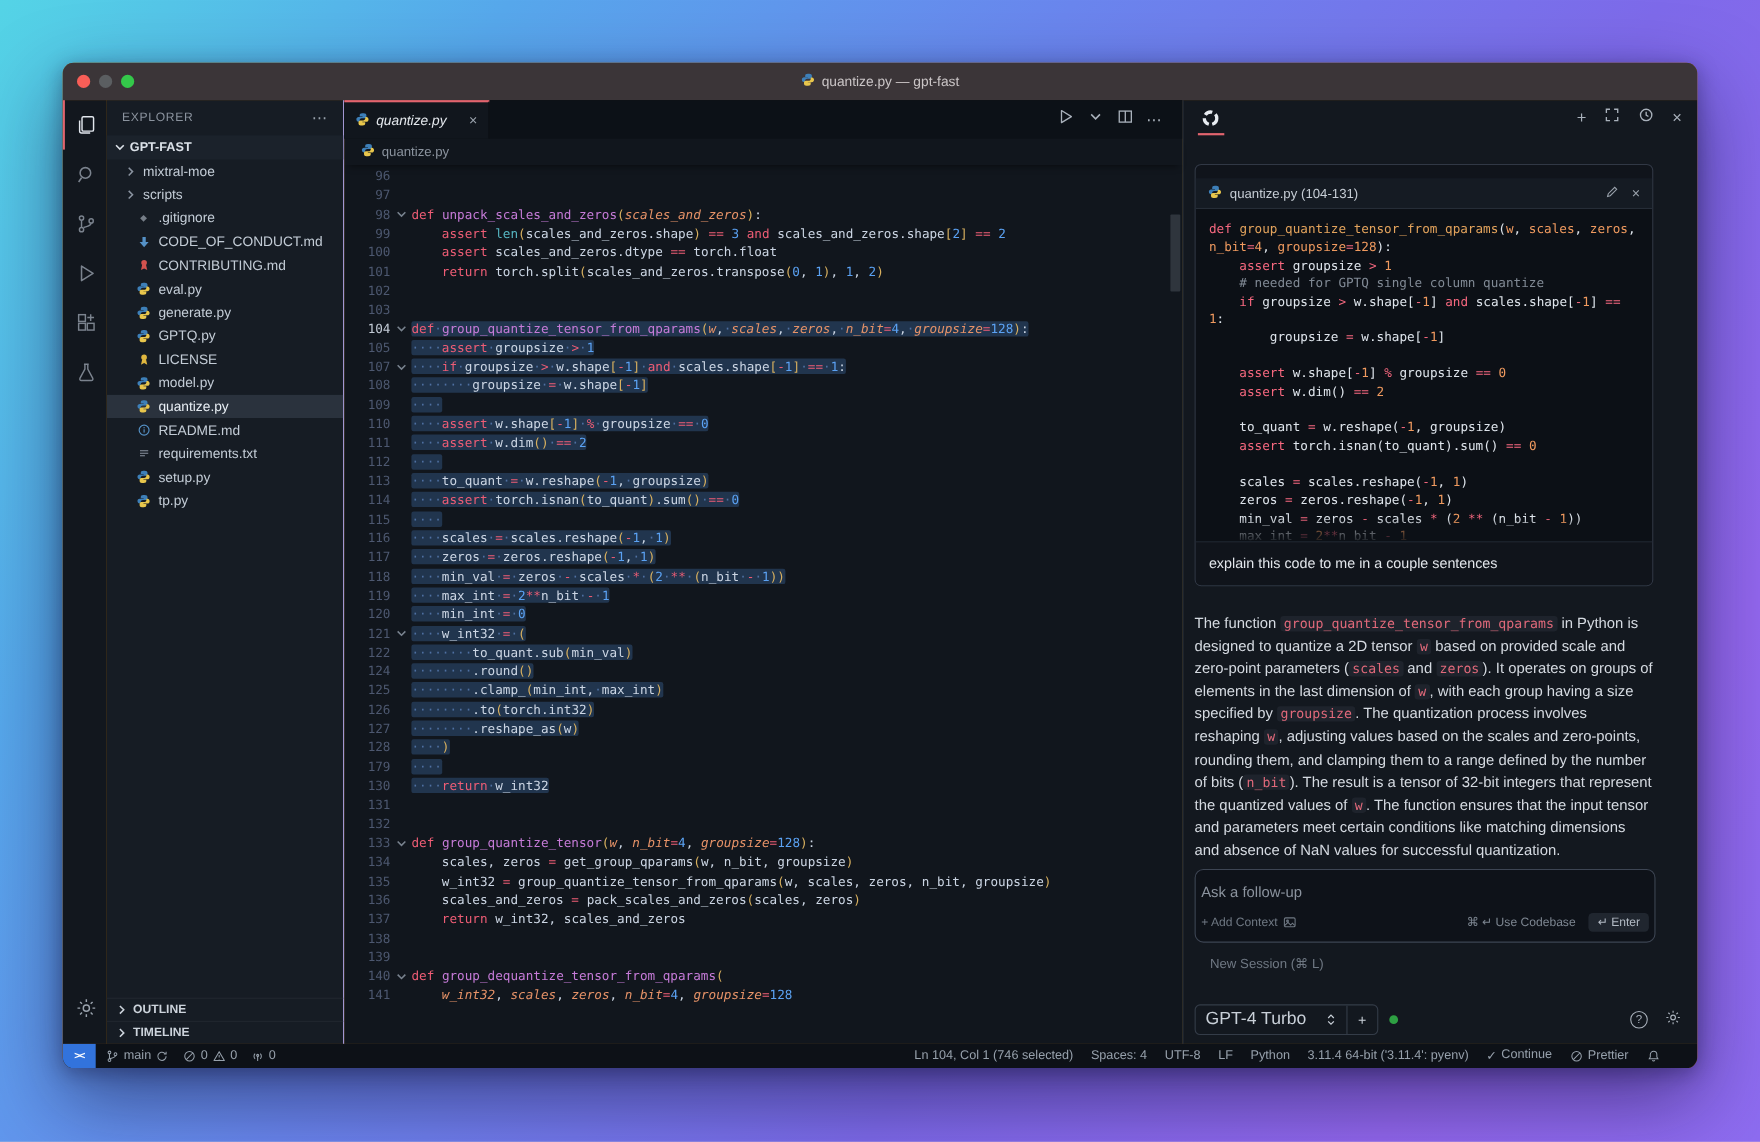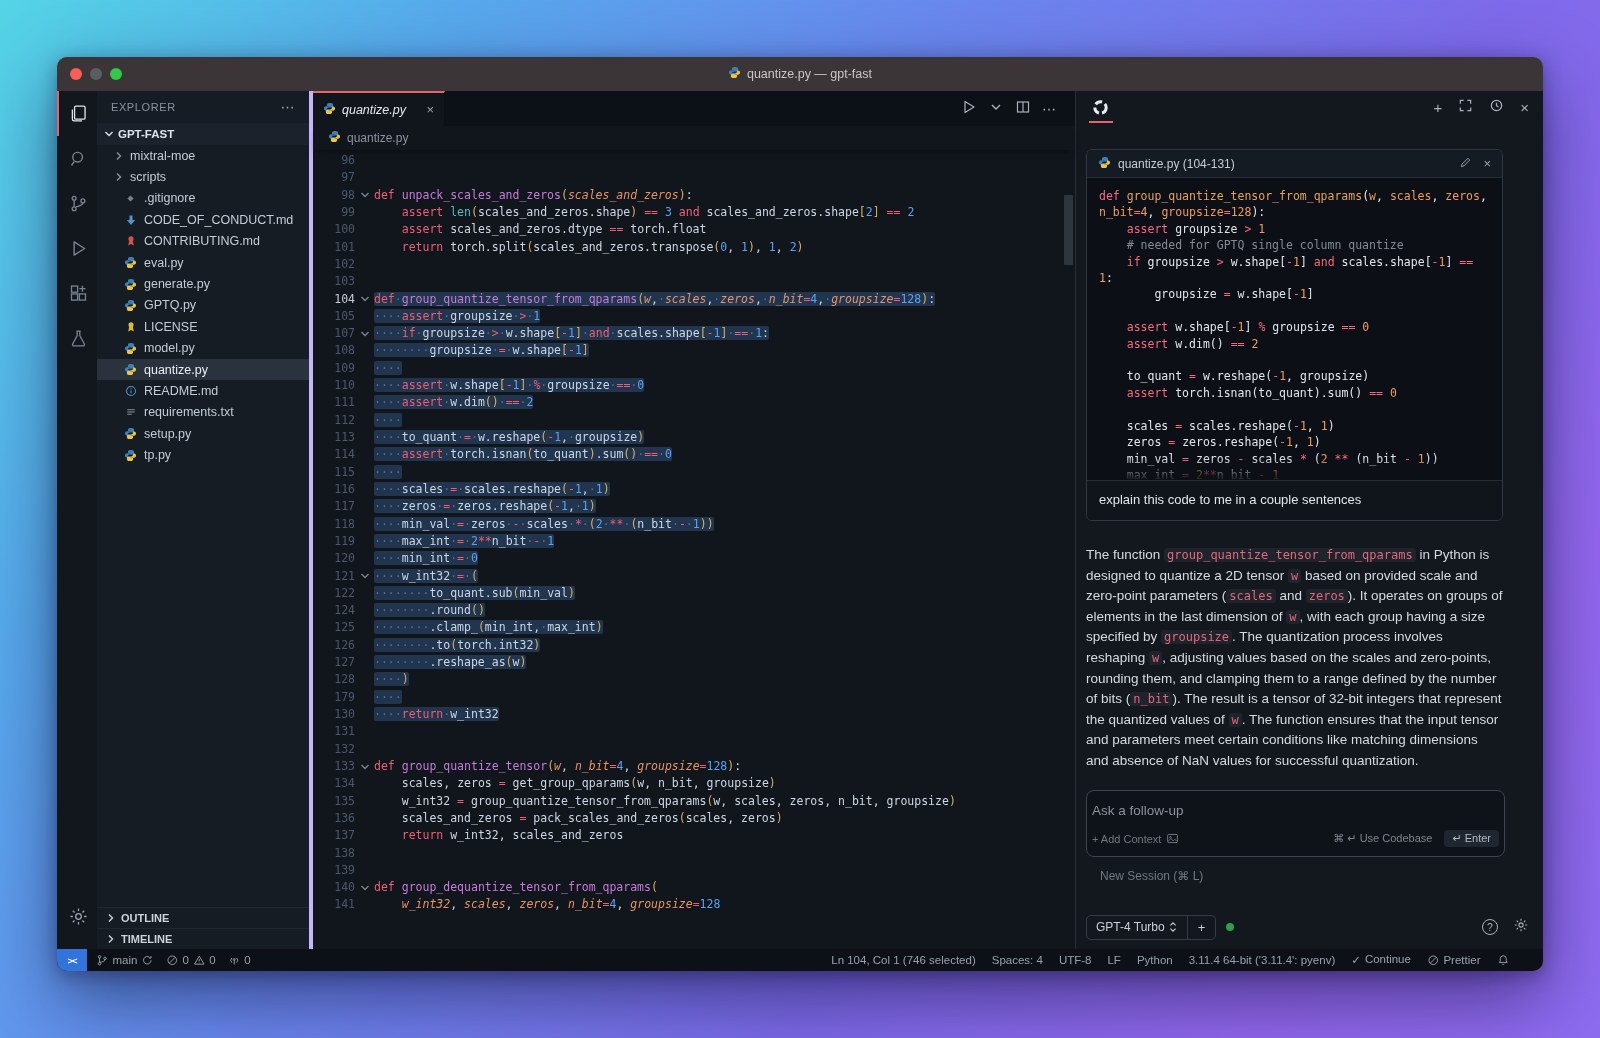--- a/index.html
+++ b/index.html
@@ -22,21 +22,21 @@
   .light.red{ background:#f85e57; } .light.mid{ background:#5b5e61; } .light.green{ background:#34c84a; }
   .title { margin:0 auto; color:#cac5c6; font-size:12.5px; display:flex; align-items:center; gap:6px; }
   
   .main { flex:1; display:flex; min-height:0; }
   .activitybar { width:40px; background:#12171e; display:flex; flex-direction:column; align-items:center; flex:0 0 auto; }
   .act { width:100%; height:45px; display:flex; align-items:center; justify-content:center; color:#7b838e; border-left:2px solid transparent; cursor:pointer; }
   .act.active { color:#e2e7ee; border-left-color:#e2646e; }
   .act.gear { margin-top:auto; margin-bottom:10px; color:#9aa3ad; }
   .act svg { width:21px; height:21px; }
   
-  .sidebar { width:216px; background:#161c24; flex:0 0 auto; display:flex; flex-direction:column; border-right:4px solid #c4b5fd; }
+  .sidebar { width:216px; background:#161c24; flex:0 0 auto; display:flex; flex-direction:column; border-right:1px solid #c4b5fd; }
   .sb-header { height:32px; display:flex; align-items:center; padding:0 14px; color:#8b939e; font-size:11px; letter-spacing:.6px; flex:0 0 auto; }
   .sb-header .dots { margin-left:auto; color:#9aa3ad; font-size:14px; cursor:pointer; }
   .root-row { height:22px; display:flex; align-items:center; gap:4px; padding-left:7px; color:#dce2e9; font-weight:bold; font-size:11.5px; background:#1b222b; flex:0 0 auto; cursor:pointer; }
   .tree { flex:1; overflow:hidden; }
   .item { height:21.4px; display:flex; align-items:center; gap:6px; padding-left:26px; color:#c3ccd6; font-size:12.5px; cursor:pointer; white-space:nowrap; }
   .item.folder { padding-left:14px; gap:4px; }
   .item.selected { background:#2a323d; color:#e8eef4; }
   .item .fico { width:15px; display:inline-flex; justify-content:center; flex:0 0 auto; }
   .section-row { height:21px; display:flex; align-items:center; gap:5px; padding-left:9px; color:#ccd3db; font-weight:bold; font-size:11px; border-top:1px solid #21272f; flex:0 0 auto; cursor:pointer; }
   
@@ -64,21 +64,21 @@
   
   .chat { width:468px; flex:0 0 auto; background:#13181f; border-left:1px solid #272e38; position:relative; display:flex; flex-direction:column; }
   .chat-header { height:32px; display:flex; align-items:center; padding:0 14px; flex:0 0 auto; }
   .chat-logo { position:relative; display:flex; align-items:center; height:100%; padding:0 2px; }
   .chat-logo::after { content:""; position:absolute; left:-1px; bottom:0; width:24px; height:2px; background:#e2646e; }
   .chat-h-icons { margin-left:auto; display:flex; gap:16px; align-items:center; color:#a9b1bb; }
   .chat-h-icons svg { width:15px; height:15px; }
   .chat-h-icons .glyph { font-size:15px; line-height:1; cursor:pointer; }
   .chat-body { flex:1; padding:26px 40px 0 10px; overflow:hidden; }
   .user-block { border:1px solid #313845; border-radius:6px; overflow:hidden; background:#10141b; }
-  .cc-header { height:28px; background:#151b23; display:flex; align-items:center; gap:7px; padding:0 11px; color:#c6cdd5; font-size:12px; border-bottom:1px solid #262d37; }
+  .cc-header { height:28px; background:#151b23; display:flex; align-items:center; gap:7px; padding:0 11px; color:#c6cdd5; font-size:12px; border-bottom:1px solid #262d37;margin-top:12px; }
   .cc-h-icons { margin-left:auto; display:flex; gap:11px; align-items:center; color:#9aa2ac; }
   .cc-h-icons svg { width:13px; height:13px; }
   .cc-h-icons .glyph { font-size:13px; cursor:pointer; }
   .cc-code { background:#0c1016; padding:10px 12px; font-family:"DejaVu Sans Mono", monospace; font-size:11.5px; line-height:16.4px; height:302px; overflow:hidden; position:relative; white-space:pre; }
   .cc-code::after { content:""; position:absolute; left:0; right:0; bottom:0; height:22px; background:linear-gradient(rgba(12,16,22,0), rgba(12,16,22,.92)); }
   .cc-code .tk-fn{color:#e3a35c} .cc-code .tk-num{color:#f09a5f} .cc-code .tk-pm{color:#f09a5f; font-style:normal}
   .cc-code .tk-par{color:#dfe5ec} .cc-code .tk-id{color:#dfe5ec} .cc-code .tk-kw{color:#f6687f}
   .cc-code .tk-op{color:#f6687f} .cc-code .tk-cm{color:#818a95}
   .prompt { padding:11px 12px 13px; color:#e2e6eb; font-size:13px; background:#10141b; border-top:1px solid #262d37; }
   .response { margin-top:24px; color:#d5dae1; font-size:13.5px; line-height:20.6px; }
@@ -86,21 +86,21 @@
   .input-card { position:absolute; left:10px; right:38px; bottom:92px; border:1px solid #3d4553; border-radius:8px; background:#0e1219; padding:12px 5px 9px; }
   .placeholder { color:#8b939e; font-size:13.5px; }
   .input-row2 { display:flex; align-items:center; margin-top:12px; font-size:11px; color:#6f7883; }
   .add-context { display:inline-flex; align-items:center; gap:5px; cursor:pointer; }
   .add-context svg { width:13px; height:13px; }
   .use-codebase { margin-left:auto; cursor:pointer; color:#7d8691; }
   .enter-chip { background:#20262f; border-radius:4px; padding:2px 8px; color:#b2bac4; margin-left:12px; cursor:pointer; }
   .new-session { position:absolute; left:24px; bottom:66px; color:#6f7883; font-size:12px; cursor:pointer; }
   .chat-footer { position:absolute; left:0; right:0; bottom:0; height:44px; display:flex; align-items:center; padding:0 14px 0 10px; }
   .model-group { display:flex; align-items:stretch; border:1px solid #343c48; border-radius:5px; overflow:hidden; }
-  .model-chip { display:flex; align-items:center; gap:3px; padding:4px 9px; font-size:12px; color:#c9d0d8; cursor:pointer; }
+  .model-chip { display:flex; align-items:center; gap:17px; padding:4px 9px; font-size:16px; color:#c9d0d8; cursor:pointer; }
   .model-chip svg { width:10px; height:12px; }
   .plus-chip { display:flex; align-items:center; padding:4px 10px; border-left:1px solid #343c48; color:#c9d0d8; font-size:13px; cursor:pointer; }
   .green-dot { width:8px; height:8px; border-radius:50%; background:#2ea043; margin-left:10px; }
   .footer-icons { margin-left:auto; display:flex; gap:15px; align-items:center; color:#a9b1bb; }
   .help-circle { width:16px; height:16px; border:1.3px solid #a9b1bb; border-radius:50%; display:flex; align-items:center; justify-content:center; font-size:10.5px; cursor:pointer; }
   .footer-icons svg { width:16px; height:16px; }
   
   .statusbar { height:22px; background:#0d1117; flex:0 0 auto; display:flex; align-items:center; font-size:11.5px; color:#97a1ac; }
   .remote { width:30px; height:100%; background:#3273dc; color:#fff; display:flex; align-items:center; justify-content:center; font-size:9.5px; font-weight:bold; letter-spacing:-1px; cursor:pointer; flex:0 0 auto; }
   .sb-left { display:flex; gap:12px; margin-left:9px; align-items:center; }

